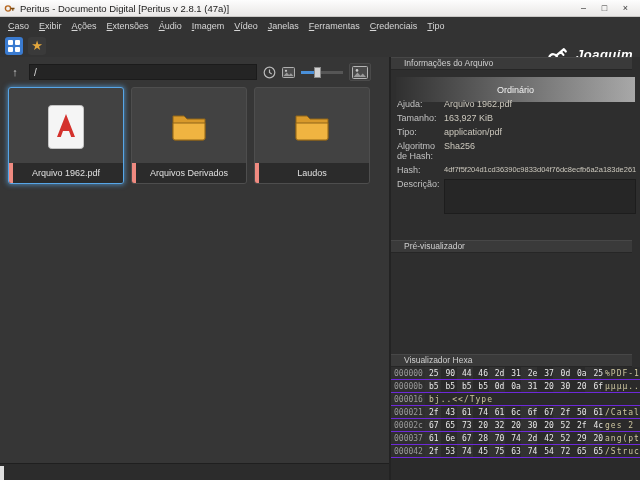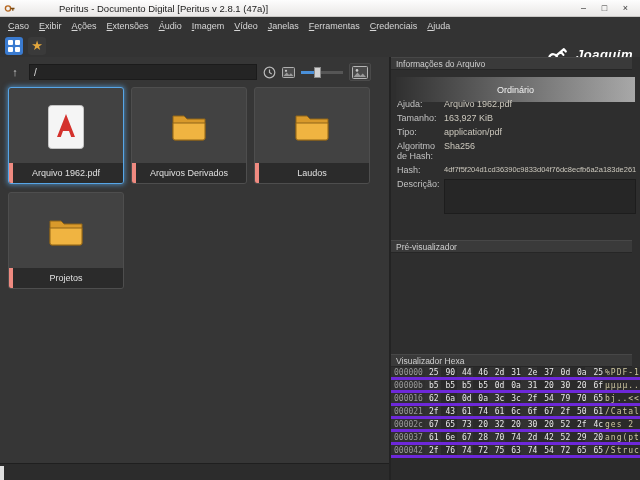--- a/index.html
+++ b/index.html
@@ -8,21 +8,21 @@
     position: relative; width: 640px; height: 480px;
     background:#2e2e2e; overflow:hidden;
     font-family:"Liberation Sans", sans-serif; color:#ddd;
   }
   
   .titlebar {
     position:absolute; top:0; left:0; right:0; height:17px;
     background:linear-gradient(#fdfdfd,#e9e7e6);
     border-bottom:1px solid #c9c7c5;
     display:flex; align-items:center; padding:0 4px;
-    color:#1a1a1a; font-size:9.5px;gap:39px;
+    color:#1a1a1a; font-size:9.5px;
   }
   .app-icon { width:11px; height:11px; margin-right:5px; flex-shrink:0; }
   .win-controls { margin-left:auto; display:flex; }
   .win-btn { width:21px; height:15px; display:flex; align-items:center; justify-content:center;
              font-size:9px; color:#333; }
   
   .header { position:absolute; top:17px; left:0; right:0; height:40px; background:#333333; }
   .menubar { display:flex; align-items:center; height:17px; padding-left:3px; }
   .menu-item { display:block; padding:20px 5px; font-size:9px; color:#d6d6d6; }
   .menu-item::first-letter { text-decoration:underline; }
@@ -54,40 +54,40 @@
   .tile-label { position:absolute; bottom:0; left:0; right:0; height:20px; background:#2b2b2b;
                 display:flex; align-items:center; justify-content:center; font-size:9px; color:#e0e0e0; }
   .tile-accent { position:absolute; left:0; top:0; bottom:0; width:4px; background:#ef8a80; }
   .bottom-panel { position:absolute; top:463px; left:0; width:389px; height:17px; background:#2c2c2c; border-top:1px solid #1f1f1f; }
   .mini-thumb { position:absolute; left:0; top:466px; width:4px; height:14px; background:#e0e0e0; }
   .splitter { position:absolute; left:389px; top:57px; width:2px; bottom:0; background:#232323; }
   
   .infopanel { position:absolute; left:391px; top:57px; right:0; bottom:0; background:#2e2e2e; }
   .section-header { position:absolute; left:0; right:8px; height:13px; background:#3a3a3a;
                     border-top:1px solid #474747; border-bottom:1px solid #262626;
-                    font-size:8.5px; color:#cfcfcf; display:flex; align-items:center; padding-left:5px; }
+                    font-size:8.5px; color:#cfcfcf; display:flex; align-items:flex-start; padding-left:13px; }
   .class-bar { position:absolute; top:20px; left:5px; right:5px; height:25px;
                background:linear-gradient(90deg,#303030,#a8a8a8);
                display:flex; align-items:center; justify-content:center;
                font-size:9px; color:#f2f2f2; }
   .fields { position:absolute; top:42px; left:6px; right:4px; font-size:9px; }
   .field-row { display:flex; margin-bottom:4px; align-items:flex-start; }
   .field-label { width:47px; flex-shrink:0; color:#c2c2c2; line-height:10px; }
   .field-value { color:#ccc8bd; line-height:10px; overflow:hidden; white-space:nowrap; flex:1; }
   .field-value.hash { font-size:7.5px; }
   .desc-box { flex:1; height:35px; background:#262626; border:1px solid #1d1d1d; }
   .preview-header { top:183px; }
   .preview-box { position:absolute; top:199px; left:4px; right:4px; height:96px;
                  background:#2b2b2b; border:1px solid #262626;
                  display:flex; align-items:center; justify-content:center;
                  font-size:9px; color:#bdbdbd; }
   .hex-header { top:297px; }
   .hex-rows { position:absolute; top:310px; left:0; right:0; bottom:0; background:#2a2a2a;
               overflow:hidden; font-family:"DejaVu Sans Mono", monospace; font-size:8px; }
-  .hex-row { display:flex; height:13px; align-items:center; border-bottom:3px solid #6d28d9; }
+  .hex-row { display:flex; height:13px; align-items:center; border-bottom:1px solid #6d28d9; }
   .hex-offset { width:34px; flex-shrink:0; color:#9a9a9a; padding-left:3px; background:#2f2f2f; align-self:stretch; display:flex; align-items:center; }
   .hex-bytes { width:176px; flex-shrink:0; color:#e8e8e8; padding-left:4px; white-space:nowrap; word-spacing:2px;
                background:repeating-linear-gradient(90deg, rgba(255,255,255,0.035) 0 16px, transparent 16px 32px); align-self:stretch; display:flex; align-items:center; }
   .hex-ascii { color:#cdc6a0; white-space:nowrap; padding-left:4px; letter-spacing:1px; overflow:hidden; }
 </style>
 </head>
 <body>
 
 <div class="app">
 
@@ -109,21 +109,21 @@
       <span class="menu-item">Caso</span>
       <span class="menu-item">Exibir</span>
       <span class="menu-item">Ações</span>
       <span class="menu-item">Extensões</span>
       <span class="menu-item">Áudio</span>
       <span class="menu-item">Imagem</span>
       <span class="menu-item">Vídeo</span>
       <span class="menu-item">Janelas</span>
       <span class="menu-item">Ferramentas</span>
       <span class="menu-item">Credenciais</span>
-      <span class="menu-item">Ajuda</span>
+      <span class="menu-item">Tipo</span>
     </div>
     <div class="toolbar">
       <div class="tb-btn active">
         <span class="grid-glyph">
             <span></span>
             <span></span>
             <span></span>
             <span></span>
           </span>
       </div>
@@ -206,32 +206,20 @@
             <path d="M2 3 h11 l3 3 h18 v19 a2 2 0 0 1 -2 2 H4 a2 2 0 0 1 -2 -2 z" fill="#d99a2b" stroke="#8f6418"></path>
             <path d="M2 10 h32 v15 a2 2 0 0 1 -2 2 H4 a2 2 0 0 1 -2 -2 z" fill="#f0b441" stroke="#8f6418"></path>
           </svg>
         </div>
         <div class="tile-label">
           <span class="tile-accent"></span>
           <span>Laudos</span>
         </div>
       </div>
 
-      <div class="tile">
-        <div class="tile-icon">
-          <svg width="36" height="28" viewBox="0 0 36 28">
-            <path d="M2 3 h11 l3 3 h18 v19 a2 2 0 0 1 -2 2 H4 a2 2 0 0 1 -2 -2 z" fill="#d99a2b" stroke="#8f6418"></path>
-            <path d="M2 10 h32 v15 a2 2 0 0 1 -2 2 H4 a2 2 0 0 1 -2 -2 z" fill="#f0b441" stroke="#8f6418"></path>
-          </svg>
-        </div>
-        <div class="tile-label">
-          <span class="tile-accent"></span>
-          <span>Projetos</span>
-        </div>
-      </div>
     </div>
   </div>
 
   <div class="bottom-panel"></div>
   <div class="mini-thumb"></div>
   <div class="splitter"></div>
 
   <div class="infopanel">
     <div class="section-header" style="top:0">
       <span>Informações do Arquivo</span>
@@ -280,39 +268,38 @@
         <span class="hex-bytes">25 90 44 46 2d 31 2e 37 0d 0a 25</span>
         <span class="hex-ascii">%PDF-1.7..%</span>
       </div>
       <div class="hex-row">
         <span class="hex-offset">00000b</span>
         <span class="hex-bytes">b5 b5 b5 b5 0d 0a 31 20 30 20 6f</span>
         <span class="hex-ascii">µµµµ..1 0 o</span>
       </div>
       <div class="hex-row">
         <span class="hex-offset">000016</span>
-        <span class="hex-bytes">62 6a 0d 0a 3c 3c 2f 54 79 70 65</span>
         <span class="hex-ascii">bj..&lt;&lt;/Type</span>
       </div>
       <div class="hex-row">
         <span class="hex-offset">000021</span>
         <span class="hex-bytes">2f 43 61 74 61 6c 6f 67 2f 50 61</span>
         <span class="hex-ascii">/Catalog/Pa</span>
       </div>
       <div class="hex-row">
         <span class="hex-offset">00002c</span>
         <span class="hex-bytes">67 65 73 20 32 20 30 20 52 2f 4c</span>
         <span class="hex-ascii">ges 2 0 R/L</span>
       </div>
       <div class="hex-row">
         <span class="hex-offset">000037</span>
         <span class="hex-bytes">61 6e 67 28 70 74 2d 42 52 29 20</span>
         <span class="hex-ascii">ang(pt-BR) </span>
       </div>
       <div class="hex-row">
         <span class="hex-offset">000042</span>
-        <span class="hex-bytes">2f 76 74 72 75 63 74 54 72 65 65</span>
+        <span class="hex-bytes">2f 53 74 45 75 63 74 54 72 65 65</span>
         <span class="hex-ascii">/StructTree</span>
       </div>
     </div>
   </div>
 
 </div>
 
 </body></html>

